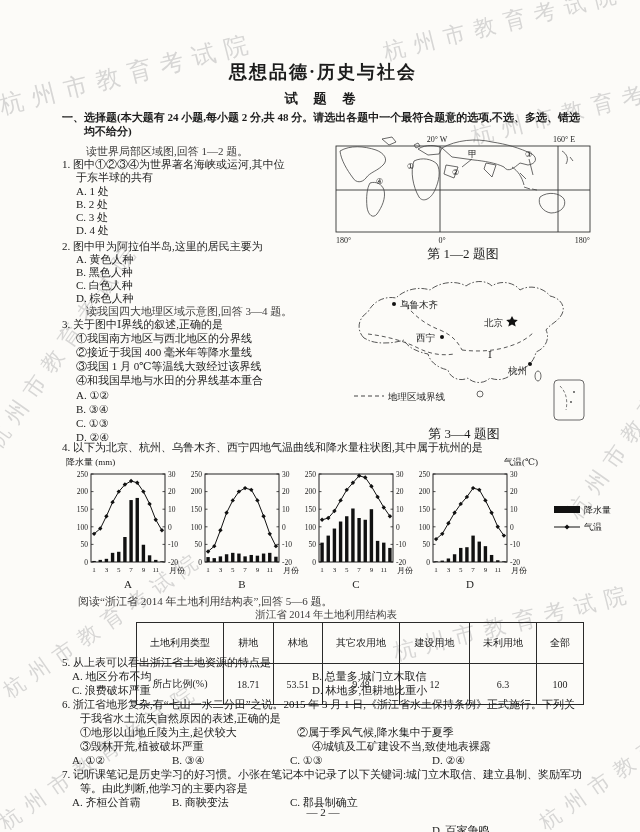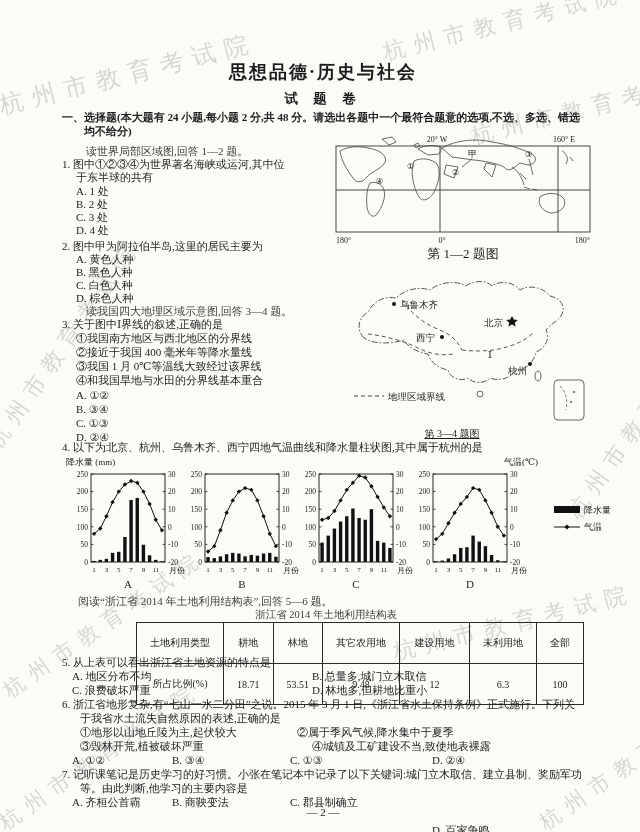--- a/index.html
+++ b/index.html
@@ -138,21 +138,21 @@
       <text x="170" y="100">杭州</text>
       <text x="150" y="84" font-size="10">Ⅰ</text>
     </g>
     <line x1="16" y1="122" x2="46" y2="122" stroke="#444" stroke-width="1" stroke-dasharray="4 3"></line>
     <text x="50" y="126" font-size="9.5">地理区域界线</text>
     <rect x="216" y="106" width="30" height="40" rx="4" fill="none" stroke="#444" stroke-width="0.8"></rect>
     <path d="M222,112 C228,118 230,126 228,136" fill="none" stroke="#444" stroke-width="0.7" stroke-dasharray="3 2"></path>
     <circle cx="236" cy="118" r="0.9" fill="#444"></circle>
     <circle cx="233" cy="128" r="0.9" fill="#444"></circle>
   </svg>
-  <div class="ln center" style="left:326px;top:427px;width:252px;font-size:10px;text-decoration:underline;">第 3—4 题图</div>
+  <div class="ln center" style="left:338px;top:427px;width:252px;font-size:13px;">第 3—4 题图</div>
 
   <div class="ln" style="left:62px;top:441px;">4. 以下为北京、杭州、乌鲁木齐、西宁四地气温曲线和降水量柱状图,其中属于杭州的是</div>
 
   <div id="charts-row">
     <div class="axhead" style="left:6px;top:-2px;text-align:center;">降水量 (mm)</div>
     <div class="axhead" style="left:444px;top:-2px;">气温(℃)</div>
   <svg width="122" height="134" style="position: absolute; left: 8px; top: 10px;">
         <rect x="23" y="6" width="74" height="88" fill="none" stroke="#222" stroke-width="1"></rect>
         <text x="20" y="8.8" text-anchor="end" font-size="7.5">250</text>
         <line x1="23" y1="6" x2="25.5" y2="6" stroke="#222" stroke-width="0.8"></line>

